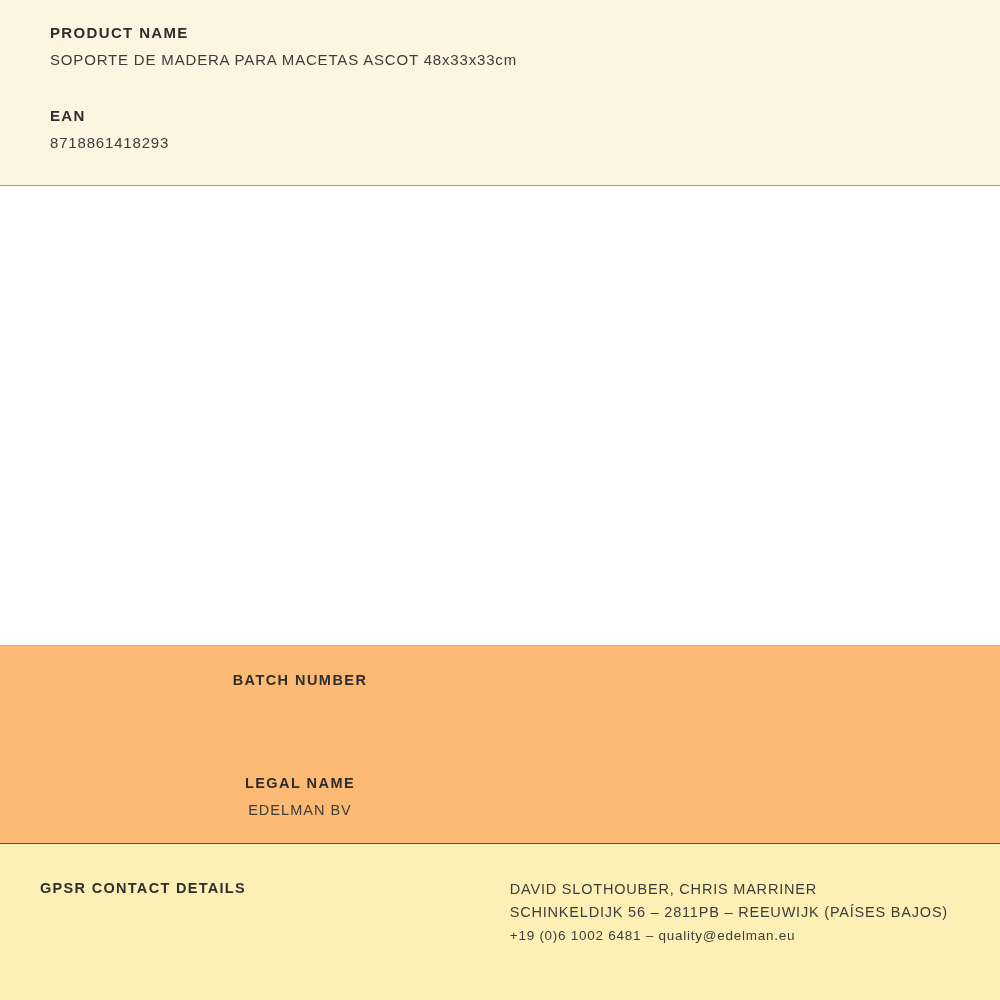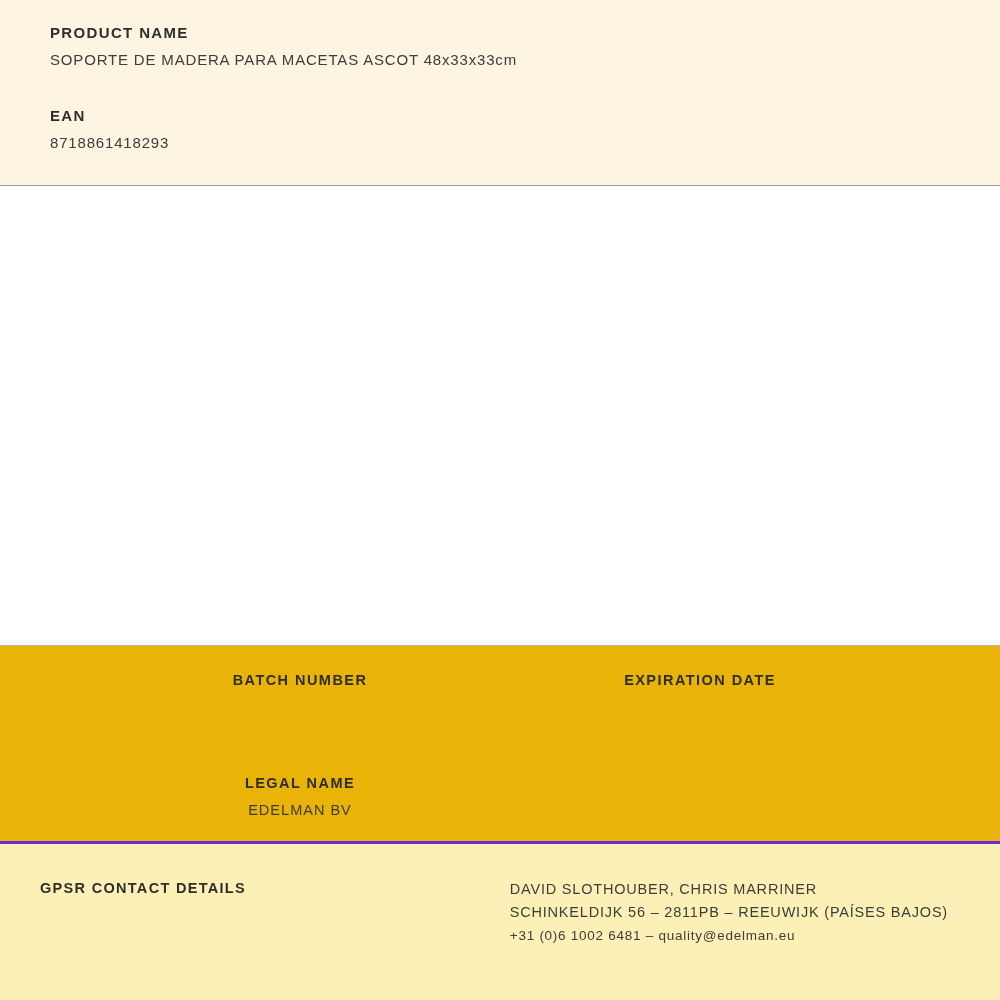--- a/index.html
+++ b/index.html
@@ -53,22 +53,22 @@
   
   .image-area {
     background: #ffffff;
     flex: 1 1 auto;
     border-bottom: 1px solid #b9b9b2;
     min-height: 0;
   }
 
   
   .meta-block {
-    background: #eab308;
-    border-bottom: 3px solid #6d28d9;
+    background: #fdba74;
+    border-bottom: 1px solid #6d28d9;
     padding: 26px 0 18px 0;
     box-sizing: border-box;
     height: 198px;
   }
   .meta-row {
     display: flex;
     width: 100%;
   }
   .meta-cell {
     flex: 0 0 auto;
@@ -153,36 +153,32 @@
 
   <div class="image-area"></div>
 
   <div class="meta-block">
     <div class="meta-row">
       <div class="meta-cell spacer"></div>
       <div class="meta-cell col">
         <p class="meta-title">BATCH NUMBER</p>
         <p class="meta-value"></p>
       </div>
-      <div class="meta-cell col">
-        <p class="meta-title">EXPIRATION DATE</p>
-        <p class="meta-value"></p>
-      </div>
     </div>
     <div class="meta-row second">
       <div class="meta-cell spacer"></div>
       <div class="meta-cell col">
         <p class="meta-title">LEGAL NAME</p>
         <p class="meta-value">EDELMAN BV</p>
       </div>
     </div>
   </div>
 
   <div class="gpsr-block">
     <p class="gpsr-title">GPSR CONTACT DETAILS</p>
     <div class="gpsr-lines">
       <p class="gpsr-line">DAVID SLOTHOUBER, CHRIS MARRINER</p>
       <p class="gpsr-line">SCHINKELDIJK 56 – 2811PB – REEUWIJK (PAÍSES BAJOS)</p>
-      <p class="gpsr-line contact">+31 (0)6 1002 6481 – quality@edelman.eu</p>
+      <p class="gpsr-line contact">+19 (0)6 1002 6481 – quality@edelman.eu</p>
     </div>
   </div>
 
 </div>
 
 </body></html>

